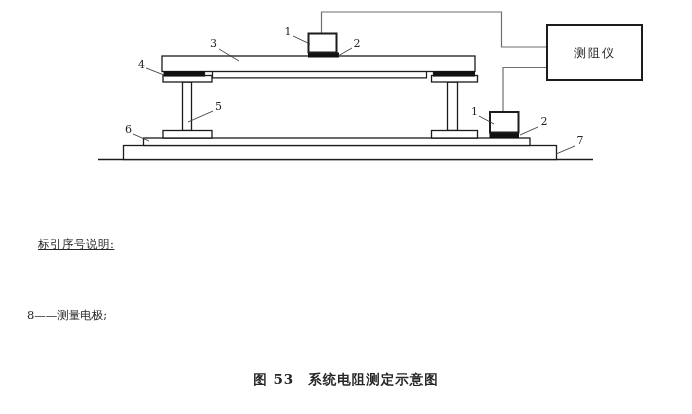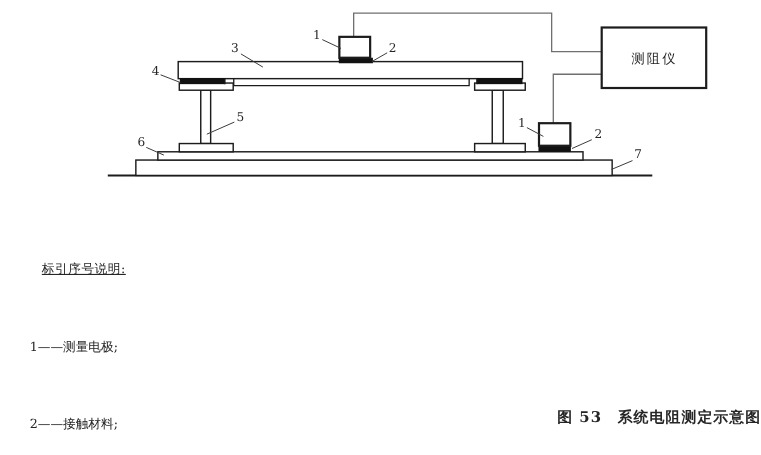--- a/index.html
+++ b/index.html
@@ -27,21 +27,21 @@
     font-family:"DejaVu Serif","Liberation Serif",serif;
     font-size:12px;fill:#1c1c1c;text-anchor:middle;letter-spacing:2px;
   }
   .legend{
     position:absolute;left:27px;top:186px;
     font-size:11.5px;line-height:23.5px;white-space:pre;
   }
   .legend-header{margin-left:11px;letter-spacing:0.5px;text-decoration:underline;}
   .caption{
     position:absolute;left:0;top:371px;width:692px;
-    text-align:right;font-weight:bold;font-size:13.5px;letter-spacing:1px;
+    text-align:center;font-weight:bold;font-size:13.5px;letter-spacing:1px;
   }
   .caption .num{margin-right:14px;}
 </style>
 </head>
 <body>
 
 <div class="page">
 
   <svg class="diagram" width="692" height="178" viewBox="0 0 692 178">
 
@@ -94,22 +94,21 @@
     <text class="callout" x="141.5" y="68">4</text>
     <text class="callout" x="218.5" y="110">5</text>
     <text class="callout" x="128.5" y="133">6</text>
     <text class="callout" x="474.5" y="115">1</text>
     <text class="callout" x="544" y="125">2</text>
     <text class="callout" x="580" y="144">7</text>
   </svg>
 
   <div class="legend">
     <div class="legend-header">标引序号说明:</div>
-    <div class="legend-item">1——测量电极;</div>
-    <div class="legend-item">2——接触材料;</div>
+    <div class="legend-item">8——测量电极;</div>
     
     
     
     
     
   </div>
 
   <div class="caption">
     <span class="num">图 53</span><span>系统电阻测定示意图</span>
   </div>

